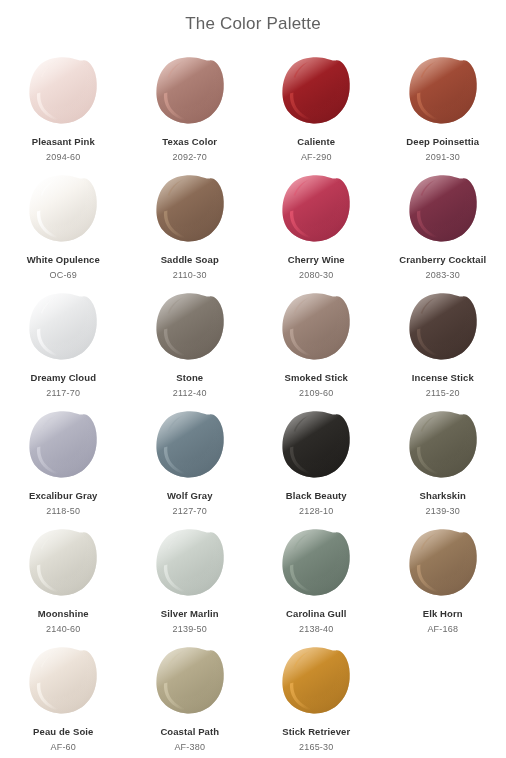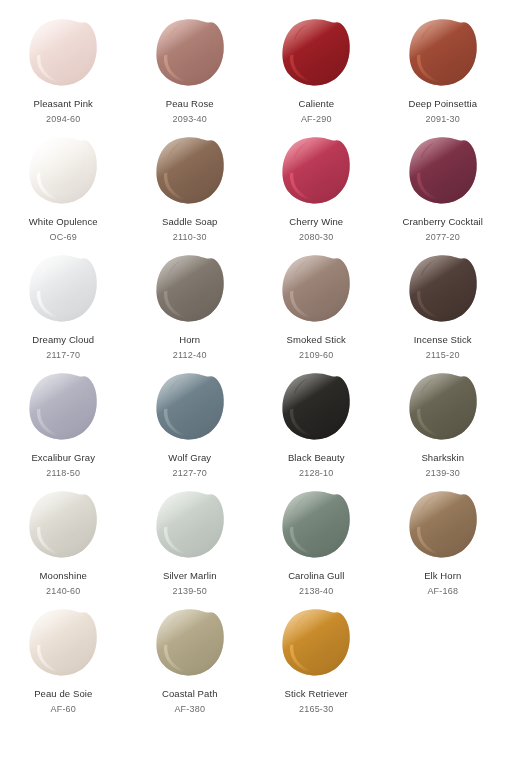--- a/index.html
+++ b/index.html
@@ -65,21 +65,21 @@
 
   .blob-svg {
     display: block;
     width: 72px;
     height: 72px;
     overflow: visible;
   }
 
   .swatch-name {
     font-size: 9.5px;
-    font-weight: normal;
+    font-weight: bold;
     color: #333333;
     text-align: right;
     line-height: 12px;
     margin-top: 9px;
     letter-spacing: 0.1px;
     white-space: nowrap;
   }
 
   .swatch-code {
     font-size: 9px;
@@ -89,20 +89,21 @@
     margin-top: 3px;
     letter-spacing: 0.2px;
     white-space: nowrap;
   }
 </style>
 </head>
 <body>
 
 <div class="page">
 
+  <h1 class="page-title">The Color Palette</h1>
 
   <div class="swatch-grid">
       <div class="swatch">
         <div class="blob-wrap">
           <svg class="blob-svg" viewBox="0 0 72 72">
             <defs>
               <linearGradient id="g0" x1="0.15" y1="0" x2="0.8" y2="1">
                 <stop offset="0%" stop-color="#fbf0ec" stop-opacity="0.55"></stop>
                 <stop offset="38%" stop-color="#f0ddd8" stop-opacity="1"></stop>
                 <stop offset="100%" stop-color="#e0c6c0" stop-opacity="1"></stop>
@@ -144,22 +145,22 @@
                 <stop offset="70%" stop-color="#cf9b8f" stop-opacity="0.35"></stop>
                 <stop offset="100%" stop-color="#cf9b8f" stop-opacity="0"></stop>
               </linearGradient>
             </defs>
             <path d="M36.5,2.2 C46.5,2.2 52.0,6.6 55.8,5.4 C59.0,4.4 63.6,8.0 66.4,13.8 C69.4,20.0 70.0,27.2 69.6,33.8 C69.0,44.0 64.8,53.8 57.2,60.2 C50.4,66.0 41.6,68.8 33.2,68.4 C24.0,68.0 15.0,64.4 9.2,57.6 C4.2,51.8 2.2,44.0 2.4,36.2 C2.6,27.0 5.6,17.6 12.0,10.8 C18.2,4.2 27.4,2.2 36.5,2.2 Z" fill="url(#g1)"></path>
             <path d="M36.5,2.2 C46.5,2.2 52.0,6.6 55.8,5.4 C59.0,4.4 63.6,8.0 66.4,13.8 C69.4,20.0 70.0,27.2 69.6,33.8 C69.0,44.0 64.8,53.8 57.2,60.2 C50.4,66.0 41.6,68.8 33.2,68.4 C24.0,68.0 15.0,64.4 9.2,57.6 C4.2,51.8 2.2,44.0 2.4,36.2 C2.6,27.0 5.6,17.6 12.0,10.8 C18.2,4.2 27.4,2.2 36.5,2.2 Z" fill="url(#s1)"></path>
             <path d="M10.0,38.5 C9.4,46.5 12.4,54.2 18.6,59.4 C24.0,63.9 30.6,65.8 36.8,65.6 C30.0,64.0 23.6,61.0 19.0,55.6 C14.6,50.4 12.8,44.4 13.4,37.4 Z" fill="url(#h1)"></path>
             <path d="M13.8,22.0 C16.4,15.2 21.6,9.6 28.6,6.8 C22.0,11.0 17.4,16.2 15.2,23.0 Z" fill="#cf9b8f" opacity="0.5"></path>
           </svg>
         </div>
-        <div class="swatch-name">Peau Rose</div>
-        <div class="swatch-code">2093-40</div>
+        <div class="swatch-name">Texas Color</div>
+        <div class="swatch-code">2092-70</div>
       </div>
       <div class="swatch">
         <div class="blob-wrap">
           <svg class="blob-svg" viewBox="0 0 72 72">
             <defs>
               <linearGradient id="g2" x1="0.15" y1="0" x2="0.8" y2="1">
                 <stop offset="0%" stop-color="#c23a3a" stop-opacity="0.55"></stop>
                 <stop offset="38%" stop-color="#9d1f25" stop-opacity="1"></stop>
                 <stop offset="100%" stop-color="#7d161c" stop-opacity="1"></stop>
               </linearGradient>
@@ -313,21 +314,21 @@
                 <stop offset="100%" stop-color="#9c4459" stop-opacity="0"></stop>
               </linearGradient>
             </defs>
             <path d="M36.5,2.2 C46.5,2.2 52.0,6.6 55.8,5.4 C59.0,4.4 63.6,8.0 66.4,13.8 C69.4,20.0 70.0,27.2 69.6,33.8 C69.0,44.0 64.8,53.8 57.2,60.2 C50.4,66.0 41.6,68.8 33.2,68.4 C24.0,68.0 15.0,64.4 9.2,57.6 C4.2,51.8 2.2,44.0 2.4,36.2 C2.6,27.0 5.6,17.6 12.0,10.8 C18.2,4.2 27.4,2.2 36.5,2.2 Z" fill="url(#g7)"></path>
             <path d="M36.5,2.2 C46.5,2.2 52.0,6.6 55.8,5.4 C59.0,4.4 63.6,8.0 66.4,13.8 C69.4,20.0 70.0,27.2 69.6,33.8 C69.0,44.0 64.8,53.8 57.2,60.2 C50.4,66.0 41.6,68.8 33.2,68.4 C24.0,68.0 15.0,64.4 9.2,57.6 C4.2,51.8 2.2,44.0 2.4,36.2 C2.6,27.0 5.6,17.6 12.0,10.8 C18.2,4.2 27.4,2.2 36.5,2.2 Z" fill="url(#s7)"></path>
             <path d="M10.0,38.5 C9.4,46.5 12.4,54.2 18.6,59.4 C24.0,63.9 30.6,65.8 36.8,65.6 C30.0,64.0 23.6,61.0 19.0,55.6 C14.6,50.4 12.8,44.4 13.4,37.4 Z" fill="url(#h7)"></path>
             <path d="M13.8,22.0 C16.4,15.2 21.6,9.6 28.6,6.8 C22.0,11.0 17.4,16.2 15.2,23.0 Z" fill="#9c4459" opacity="0.5"></path>
           </svg>
         </div>
         <div class="swatch-name">Cranberry Cocktail</div>
-        <div class="swatch-code">2077-20</div>
+        <div class="swatch-code">2083-30</div>
       </div>
       <div class="swatch">
         <div class="blob-wrap">
           <svg class="blob-svg" viewBox="0 0 72 72">
             <defs>
               <linearGradient id="g8" x1="0.15" y1="0" x2="0.8" y2="1">
                 <stop offset="0%" stop-color="#fbfbfc" stop-opacity="0.55"></stop>
                 <stop offset="38%" stop-color="#e9eaeb" stop-opacity="1"></stop>
                 <stop offset="100%" stop-color="#cfd1d3" stop-opacity="1"></stop>
               </linearGradient>
@@ -368,21 +369,21 @@
                 <stop offset="70%" stop-color="#9b938a" stop-opacity="0.35"></stop>
                 <stop offset="100%" stop-color="#9b938a" stop-opacity="0"></stop>
               </linearGradient>
             </defs>
             <path d="M36.5,2.2 C46.5,2.2 52.0,6.6 55.8,5.4 C59.0,4.4 63.6,8.0 66.4,13.8 C69.4,20.0 70.0,27.2 69.6,33.8 C69.0,44.0 64.8,53.8 57.2,60.2 C50.4,66.0 41.6,68.8 33.2,68.4 C24.0,68.0 15.0,64.4 9.2,57.6 C4.2,51.8 2.2,44.0 2.4,36.2 C2.6,27.0 5.6,17.6 12.0,10.8 C18.2,4.2 27.4,2.2 36.5,2.2 Z" fill="url(#g9)"></path>
             <path d="M36.5,2.2 C46.5,2.2 52.0,6.6 55.8,5.4 C59.0,4.4 63.6,8.0 66.4,13.8 C69.4,20.0 70.0,27.2 69.6,33.8 C69.0,44.0 64.8,53.8 57.2,60.2 C50.4,66.0 41.6,68.8 33.2,68.4 C24.0,68.0 15.0,64.4 9.2,57.6 C4.2,51.8 2.2,44.0 2.4,36.2 C2.6,27.0 5.6,17.6 12.0,10.8 C18.2,4.2 27.4,2.2 36.5,2.2 Z" fill="url(#s9)"></path>
             <path d="M10.0,38.5 C9.4,46.5 12.4,54.2 18.6,59.4 C24.0,63.9 30.6,65.8 36.8,65.6 C30.0,64.0 23.6,61.0 19.0,55.6 C14.6,50.4 12.8,44.4 13.4,37.4 Z" fill="url(#h9)"></path>
             <path d="M13.8,22.0 C16.4,15.2 21.6,9.6 28.6,6.8 C22.0,11.0 17.4,16.2 15.2,23.0 Z" fill="#9b938a" opacity="0.5"></path>
           </svg>
         </div>
-        <div class="swatch-name">Horn</div>
+        <div class="swatch-name">Stone</div>
         <div class="swatch-code">2112-40</div>
       </div>
       <div class="swatch">
         <div class="blob-wrap">
           <svg class="blob-svg" viewBox="0 0 72 72">
             <defs>
               <linearGradient id="g10" x1="0.15" y1="0" x2="0.8" y2="1">
                 <stop offset="0%" stop-color="#b9a296" stop-opacity="0.55"></stop>
                 <stop offset="38%" stop-color="#9c8478" stop-opacity="1"></stop>
                 <stop offset="100%" stop-color="#806a5f" stop-opacity="1"></stop>

